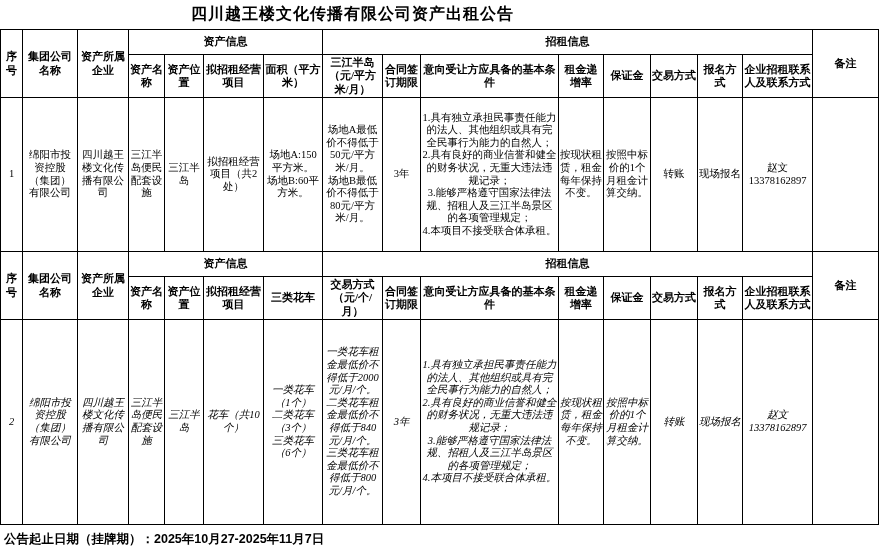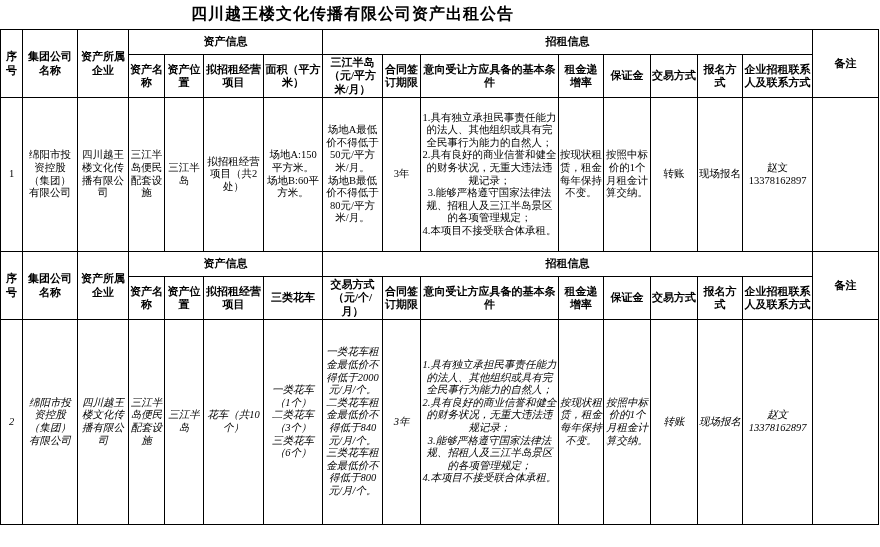--- a/index.html
+++ b/index.html
@@ -185,14 +185,15 @@
       <td class="left">按照中标价的1个月租金计算交纳。</td>
       <td>转账</td>
       <td>现场报名</td>
       <td class="pre">赵文
 13378162897</td>
       <td></td>
     </tr>
   </tbody>
     </table>
 
+  <div class="footer">公告起止日期（挂牌期）：2025年10月27-2025年11月7日</div>
 
 </div>
 
 </body></html>

